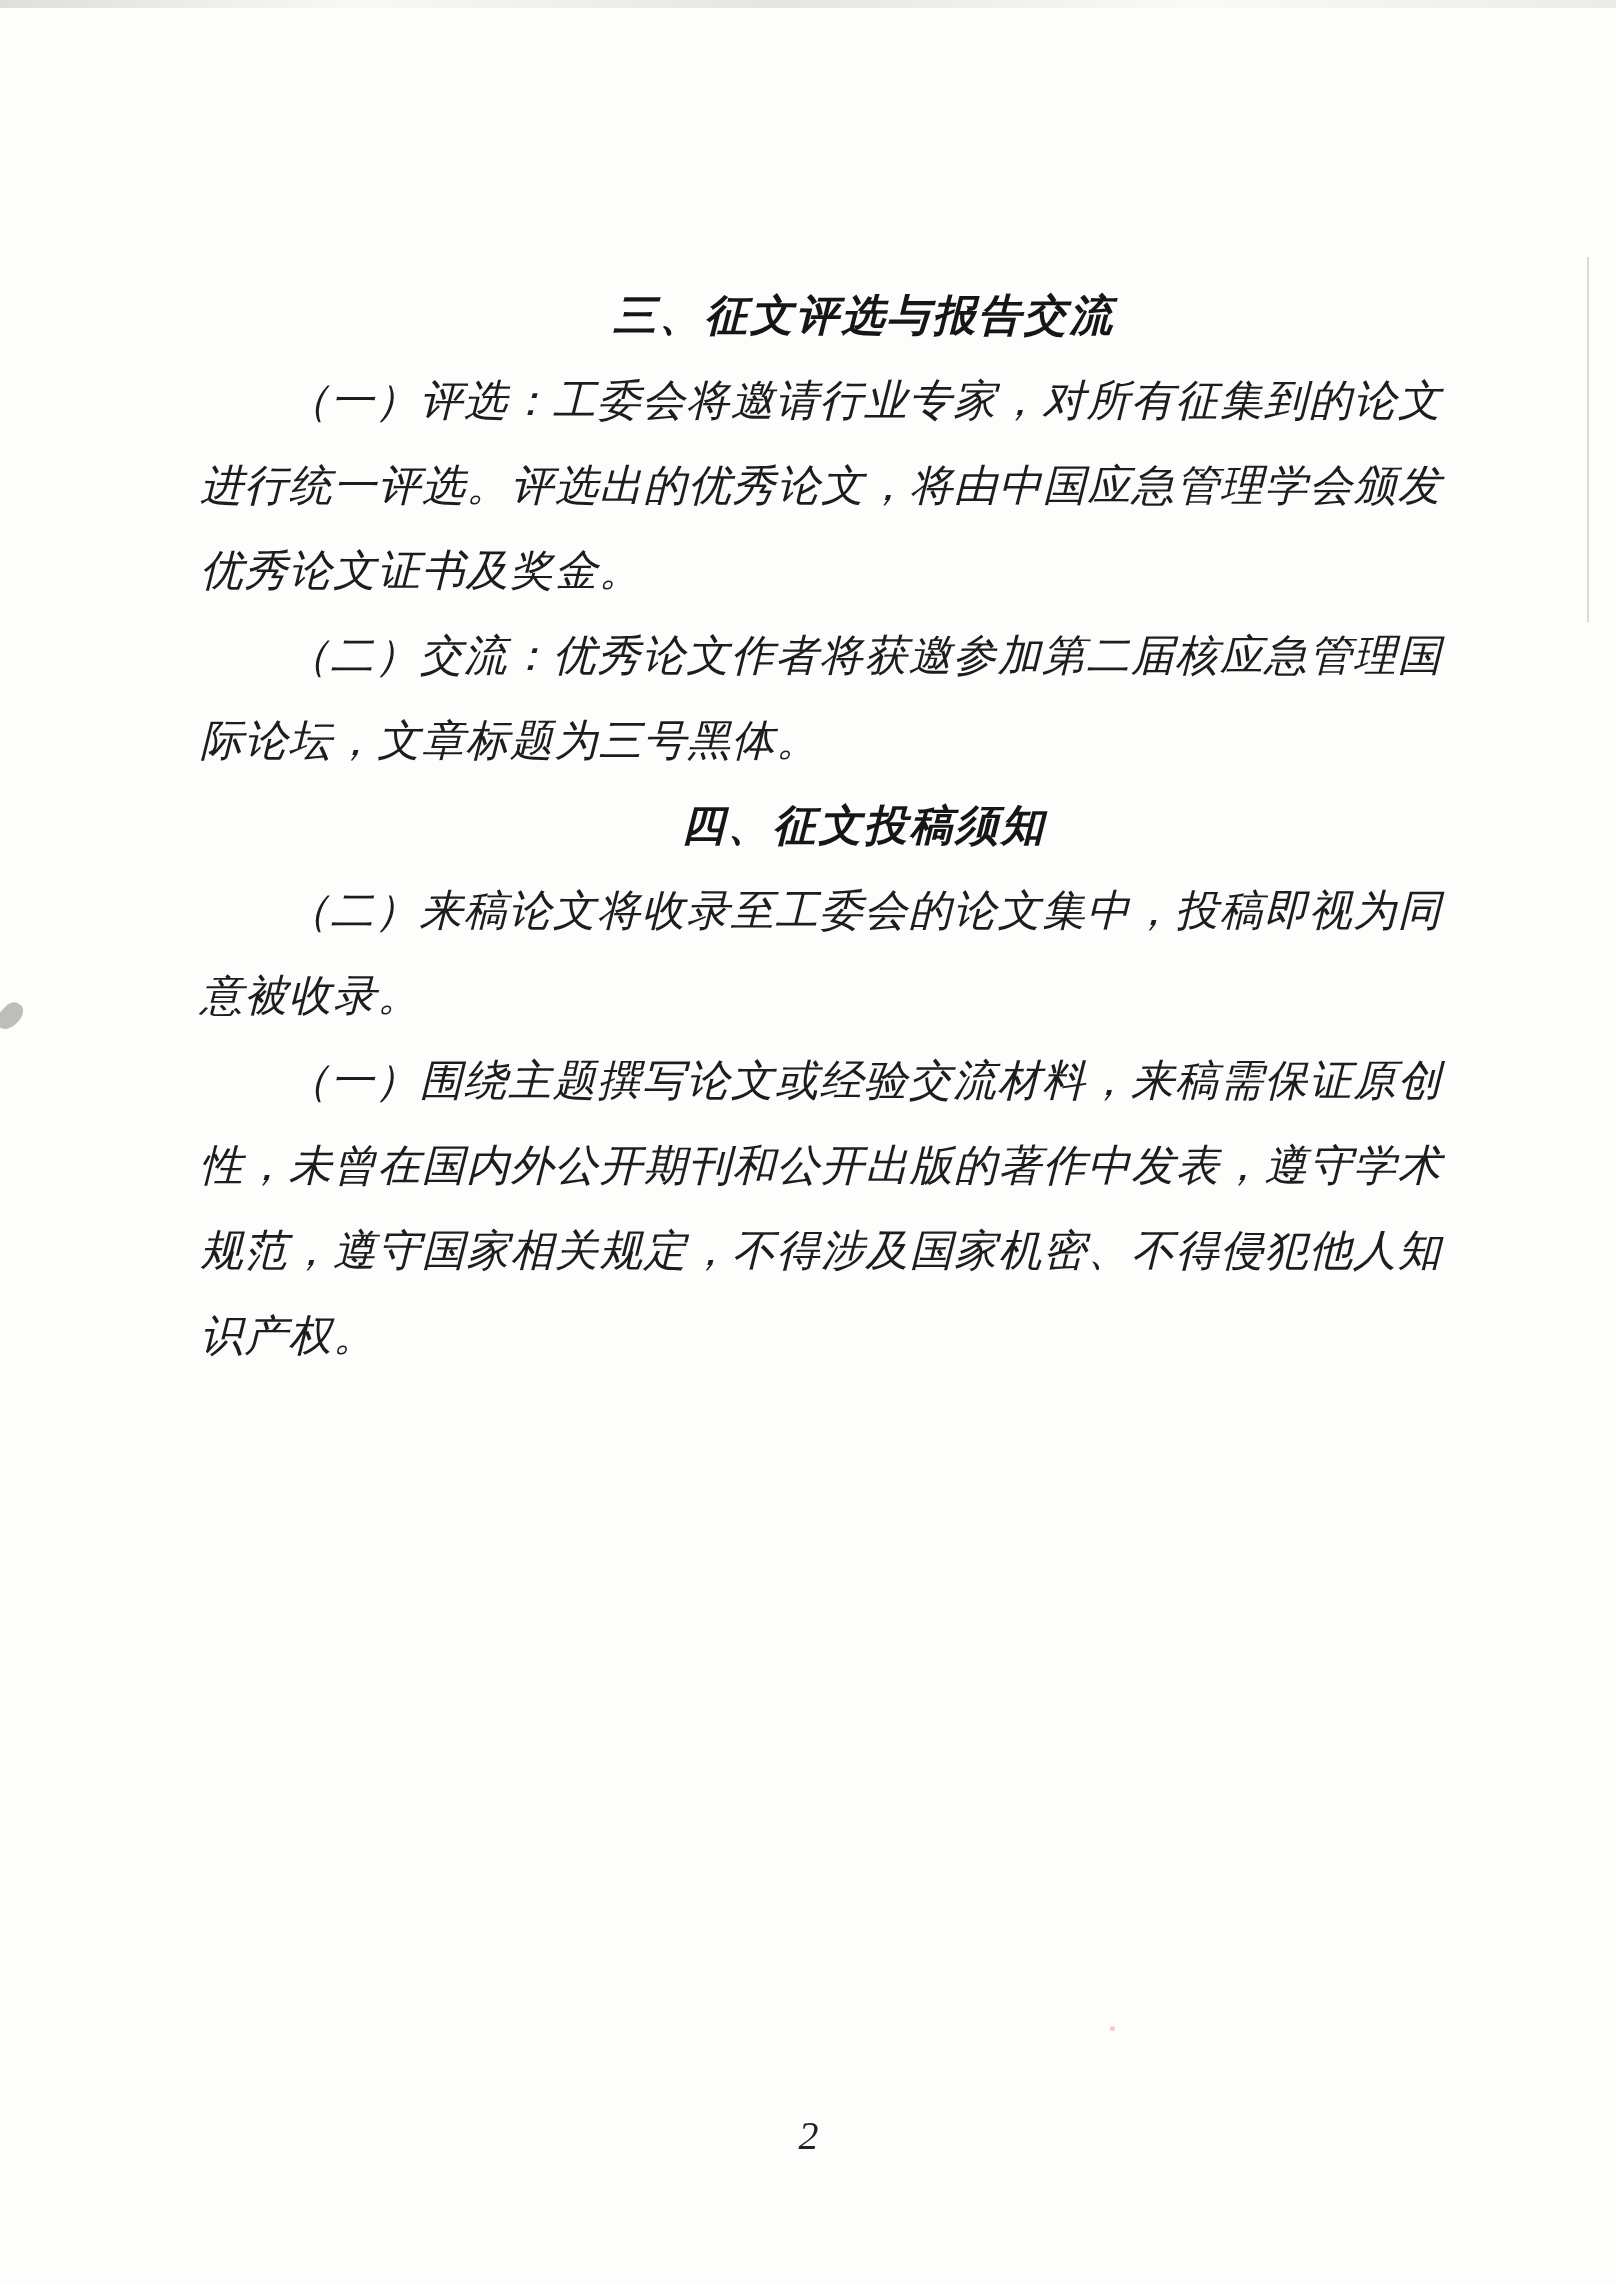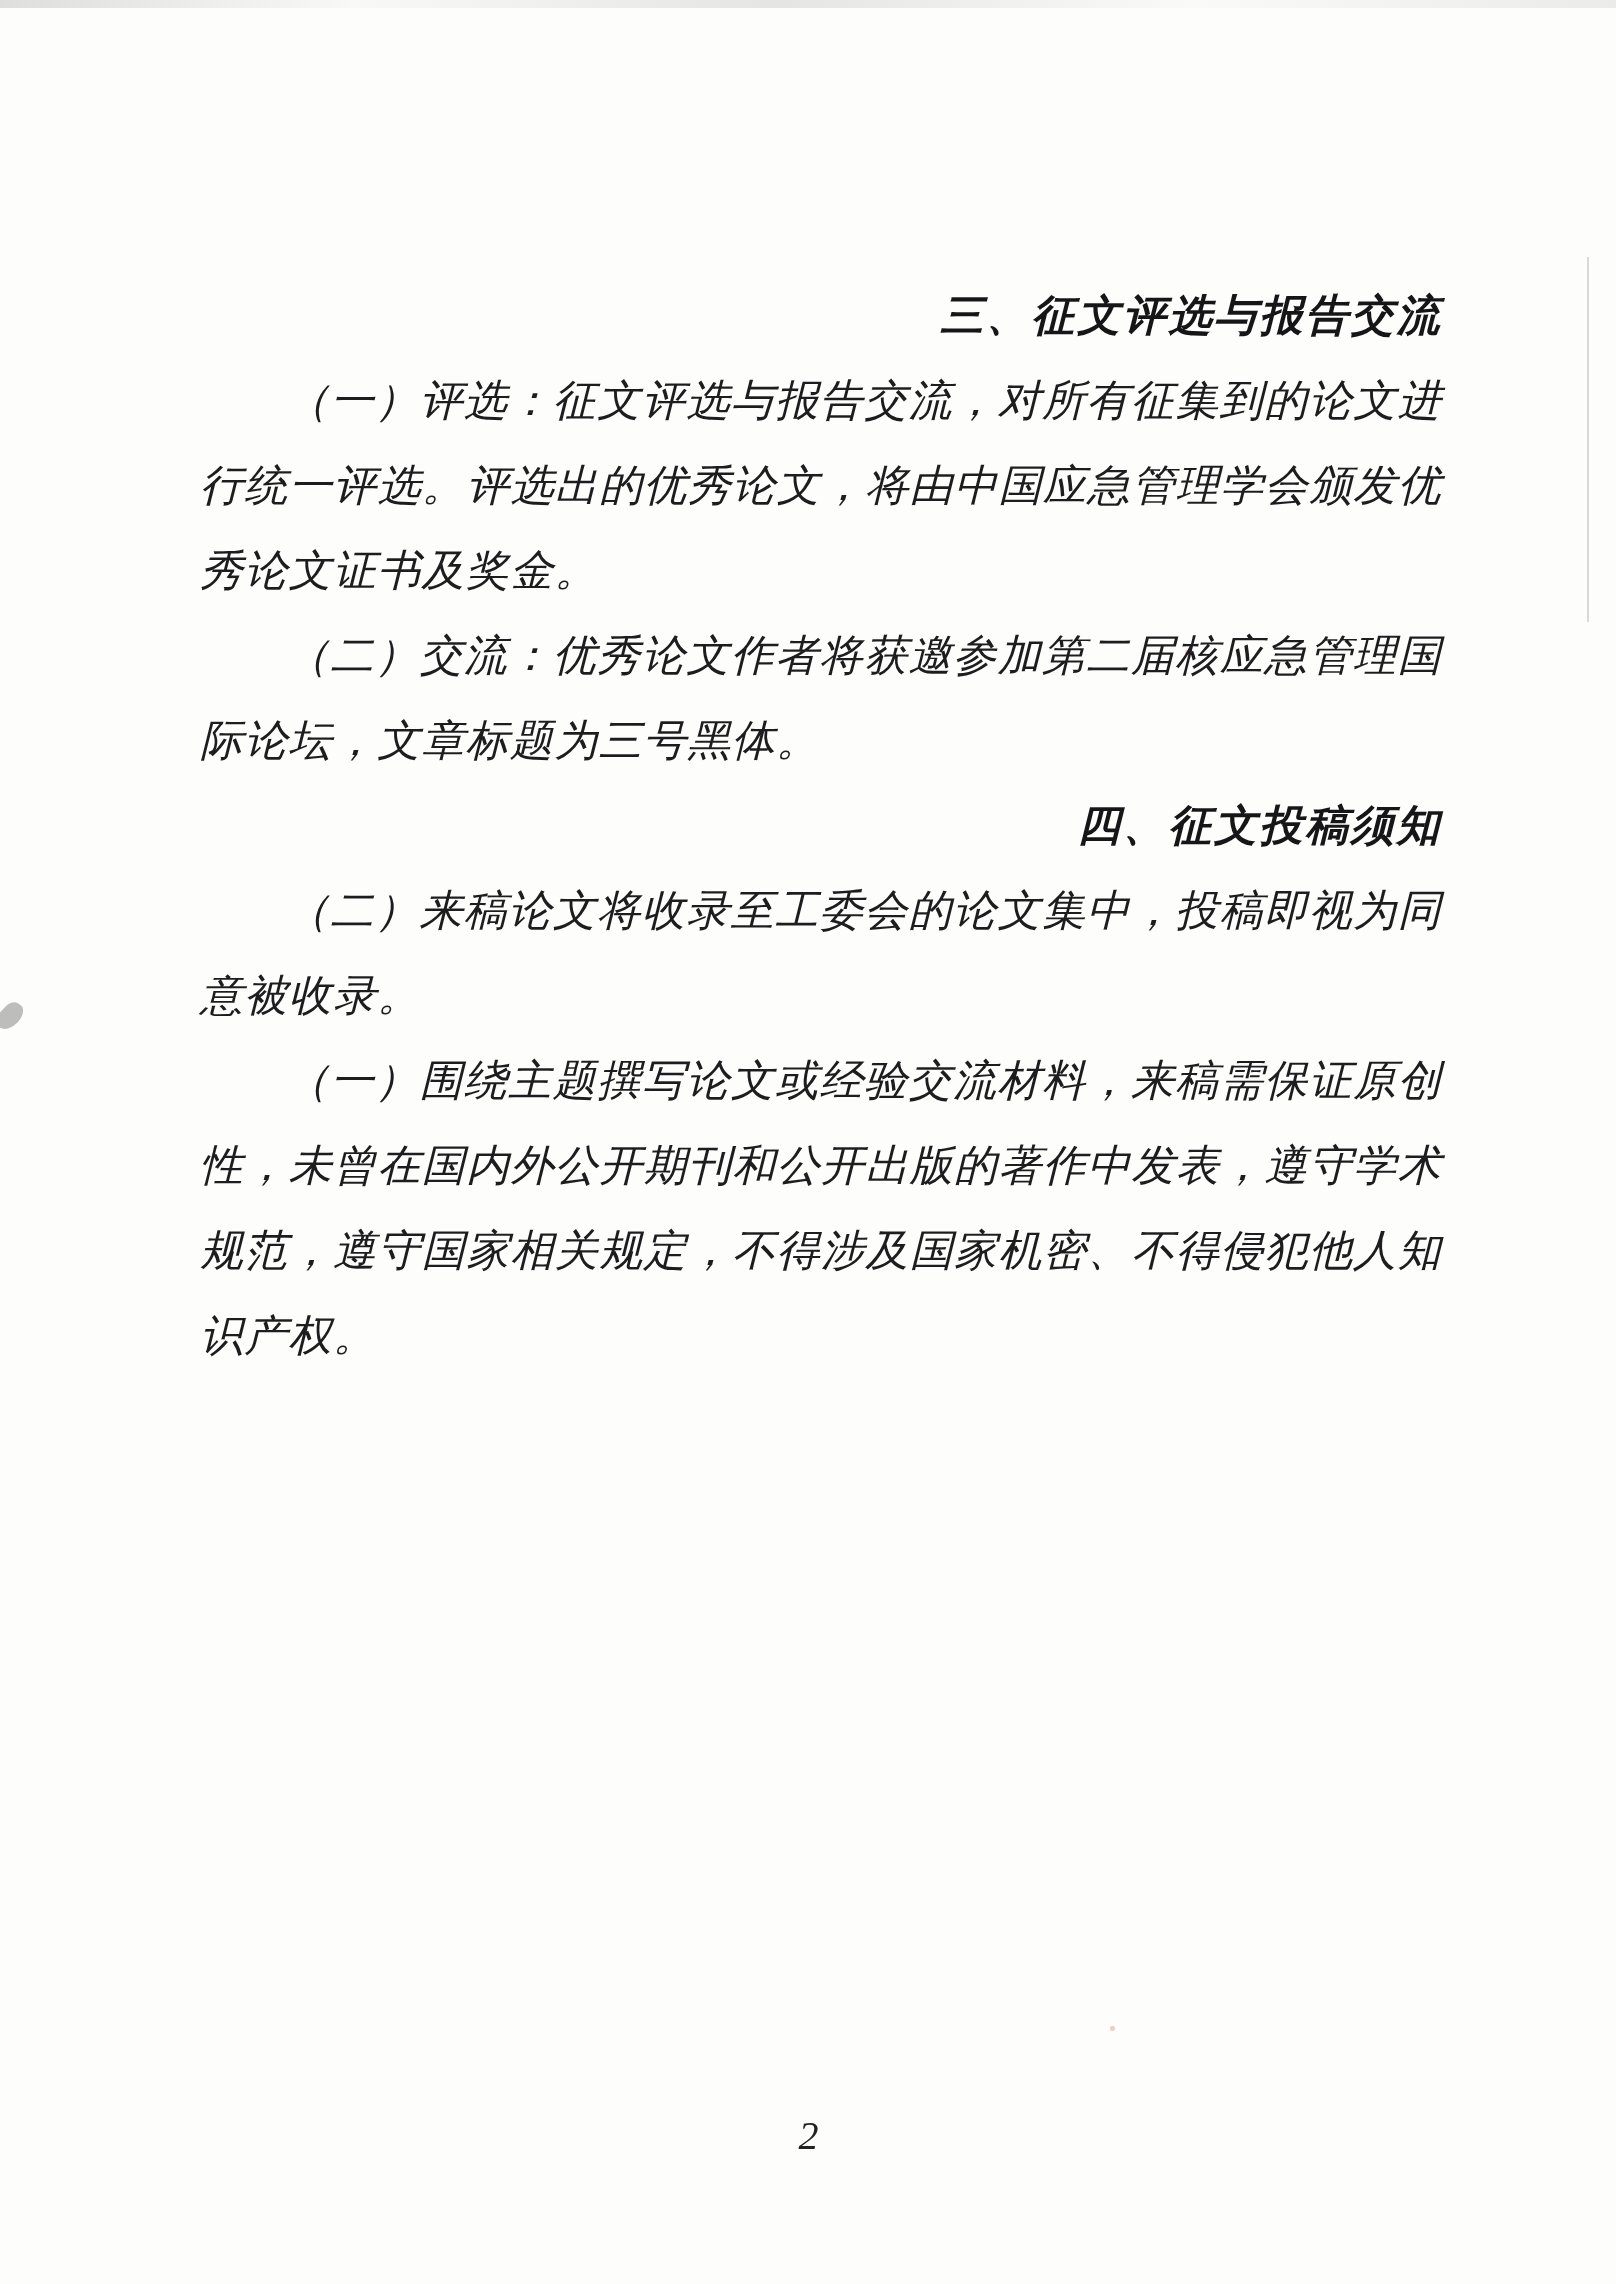--- a/index.html
+++ b/index.html
@@ -61,21 +61,21 @@
     text-indent: 2em;
   }
   .heading {
     margin: 0;
     font-family: "Liberation Sans", "DejaVu Sans", sans-serif;
     font-weight: 700;
     font-size: 43px;
     line-height: 85px;
     letter-spacing: 2.6px;
     text-indent: 2em;
-    text-align: right;
+    text-align: center;
     color: #161618;
   }
   .footer {
     position: absolute;
     left: 0; right: 0;
     top: 2110px;
     text-align: center;
   }
   .page-number {
     font-size: 40px;
@@ -91,21 +91,21 @@
 
   <div class="artifact artifact-top"></div>
   <div class="artifact artifact-left-mark"></div>
   <div class="artifact artifact-right-crease"></div>
   <div class="artifact speck-pink speck-1"></div>
   <div class="artifact speck-pink speck-2"></div>
 
   <main class="content">
     <h2 class="heading">三、征文评选与报告交流</h2>
 
-    <p class="para">（一）评选：征文评选与报告交流，对所有征集到的论文进行统一评选。评选出的优秀论文，将由中国应急管理学会颁发优秀论文证书及奖金。</p>
+    <p class="para">（一）评选：工委会将邀请行业专家，对所有征集到的论文进行统一评选。评选出的优秀论文，将由中国应急管理学会颁发优秀论文证书及奖金。</p>
 
     <p class="para">（二）交流：优秀论文作者将获邀参加第二届核应急管理国际论坛，文章标题为三号黑体。</p>
 
     <h2 class="heading">四、征文投稿须知</h2>
 
     <p class="para">（二）来稿论文将收录至工委会的论文集中，投稿即视为同意被收录。</p>
 
     <p class="para">（一）围绕主题撰写论文或经验交流材料，来稿需保证原创性，未曾在国内外公开期刊和公开出版的著作中发表，遵守学术规范，遵守国家相关规定，不得涉及国家机密、不得侵犯他人知识产权。</p>
 
 

